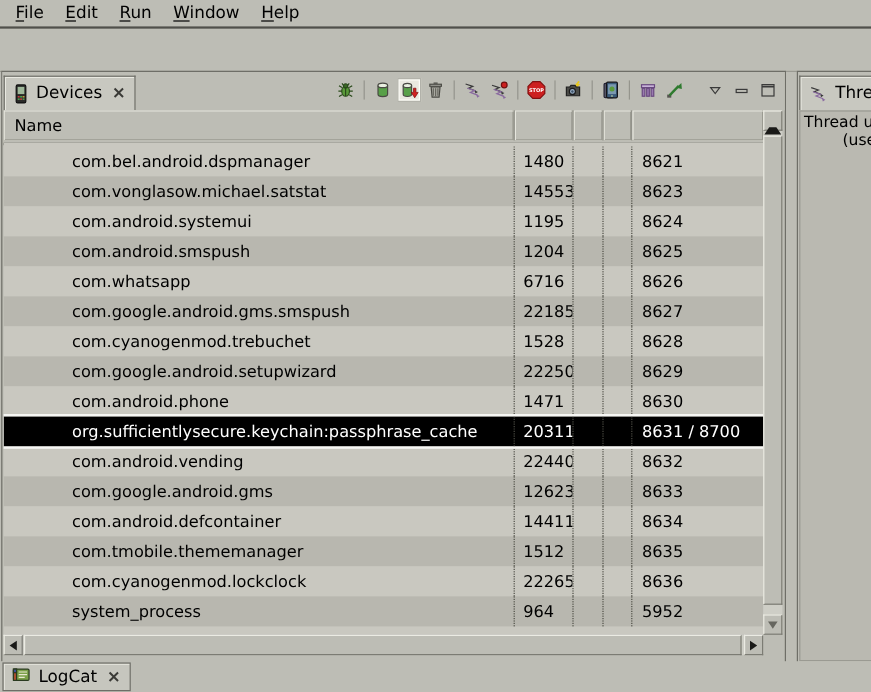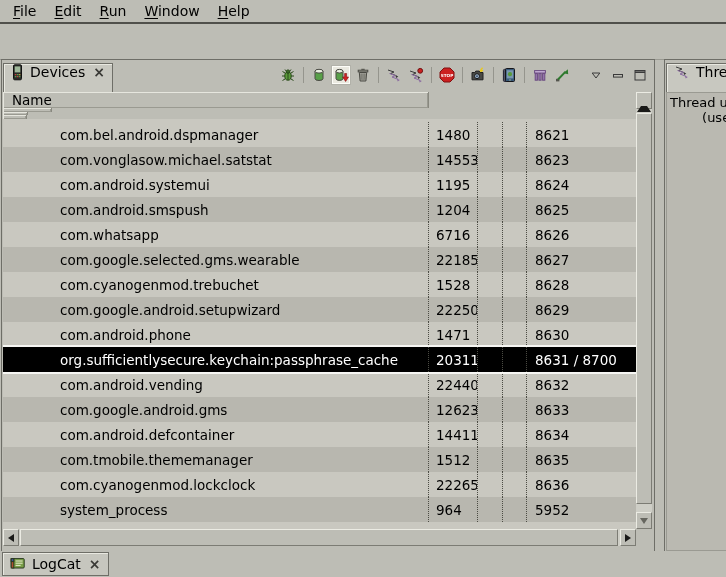--- a/index.html
+++ b/index.html
@@ -23,36 +23,36 @@
     position:absolute;left:0;top:24px;width:726px;height:35px;
     background:#bdbdb5;border-bottom:1px solid #9a9a92;
   }
   
   .view{position:absolute;border:1px solid #6e6e67;background:#bdbdb5;}
   .devices-view{left:1px;top:59px;width:652px;height:492px;}
   .threads-view{left:664px;top:59px;width:270px;height:492px;}
   .tabbar{position:relative;height:32px;background:#bdbdb5;}
   .vtab{
     position:absolute;left:1px;bottom:0;height:28px;
-    display:flex;align-items:flex-start;gap:6px;padding:0 7px;
+    display:flex;align-items:center;gap:6px;padding:0 7px;
     background:#c8c8c0;border:1px solid #6e6e67;border-bottom:none;
     box-shadow:inset 1px 1px 0 #e9e9e1;font-size:14px;white-space:nowrap;
   }
   .tab-close{font-size:14px;font-weight:bold;color:#3a3a36;padding-left:2px;cursor:default;}
   .vtab svg,.tbtn svg{display:block;}
   
   .dtoolbar{position:absolute;right:4px;top:5px;display:flex;align-items:center;gap:2px;}
   .tbtn{width:18px;height:18px;display:flex;align-items:center;justify-content:center;
         border:1px solid transparent;}
   .tbtn.active{background:#eae9e0;border:1px solid #b2b2aa;box-shadow:0 0 0 1px #fdfdf8 inset;}
   .tsep{width:1px;height:16px;background:#95958d;margin:0 3px;}
   .tspacer{width:10px;}
   
   .theader{position:absolute;left:1px;top:32px;width:633px;height:27px;
-           border-bottom:2px solid #38382f;display:flex;background:#bdbdb5;flex-direction:column;}
+           border-bottom:2px solid #38382f;display:flex;background:#bdbdb5;}
   .hcell{height:25px;box-sizing:border-box;background:#bdbdb5;
          border-right:1px solid #88887f;
          box-shadow:inset 1px 1px 0 #e6e6de, inset -1px -1px 0 #9a9a91;
          display:flex;align-items:center;font-size:13.5px;}
   .hcell.hname{width:426px;padding-left:9px;}
   .hcell.hpid{width:49px;}
   .hcell.hc3{width:25px;}
   .hcell.hc4{width:24px;}
   .hcell.hport{flex:1;border-right:none;}
   .tbody{position:absolute;left:1px;top:59px;width:633px;height:410px;
@@ -281,21 +281,21 @@
         <div class="cell port">8625</div>
       </div>
       <div class="trow light">
         <div class="cell name">com.whatsapp</div>
         <div class="cell pid">6716</div>
         <div class="cell c3"></div>
         <div class="cell c4"></div>
         <div class="cell port">8626</div>
       </div>
       <div class="trow dark">
-        <div class="cell name">com.google.selected.gms.wearable</div>
+        <div class="cell name">com.google.android.gms.smspush</div>
         <div class="cell pid">22185</div>
         <div class="cell c3"></div>
         <div class="cell c4"></div>
         <div class="cell port">8627</div>
       </div>
       <div class="trow light">
         <div class="cell name">com.cyanogenmod.trebuchet</div>
         <div class="cell pid">1528</div>
         <div class="cell c3"></div>
         <div class="cell c4"></div>

